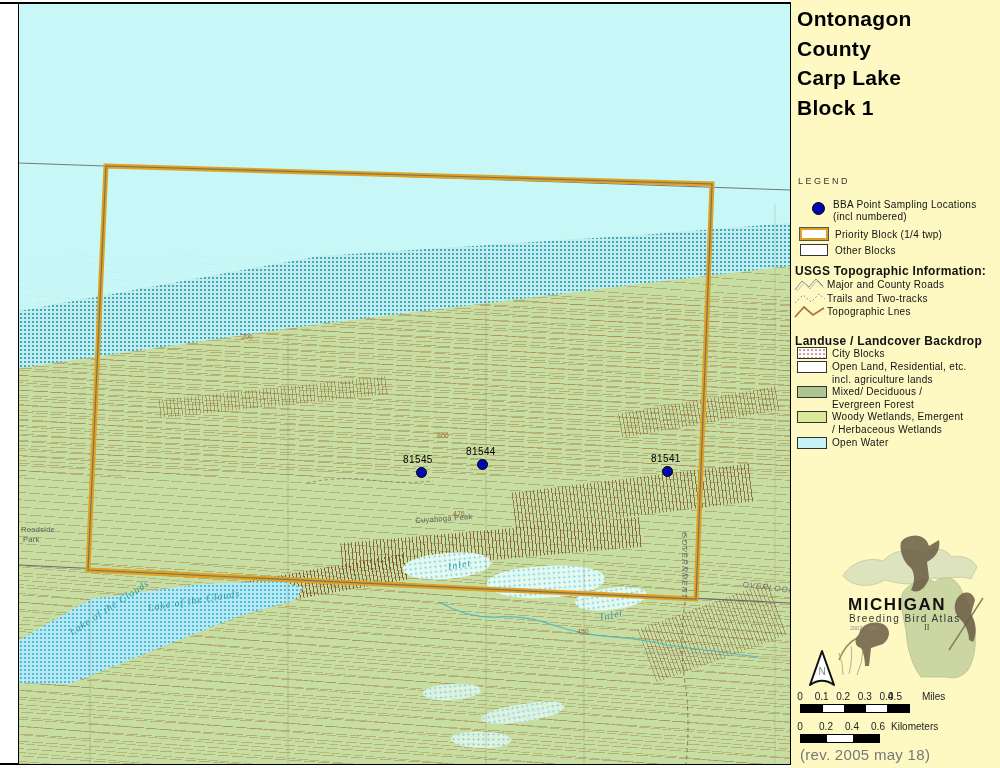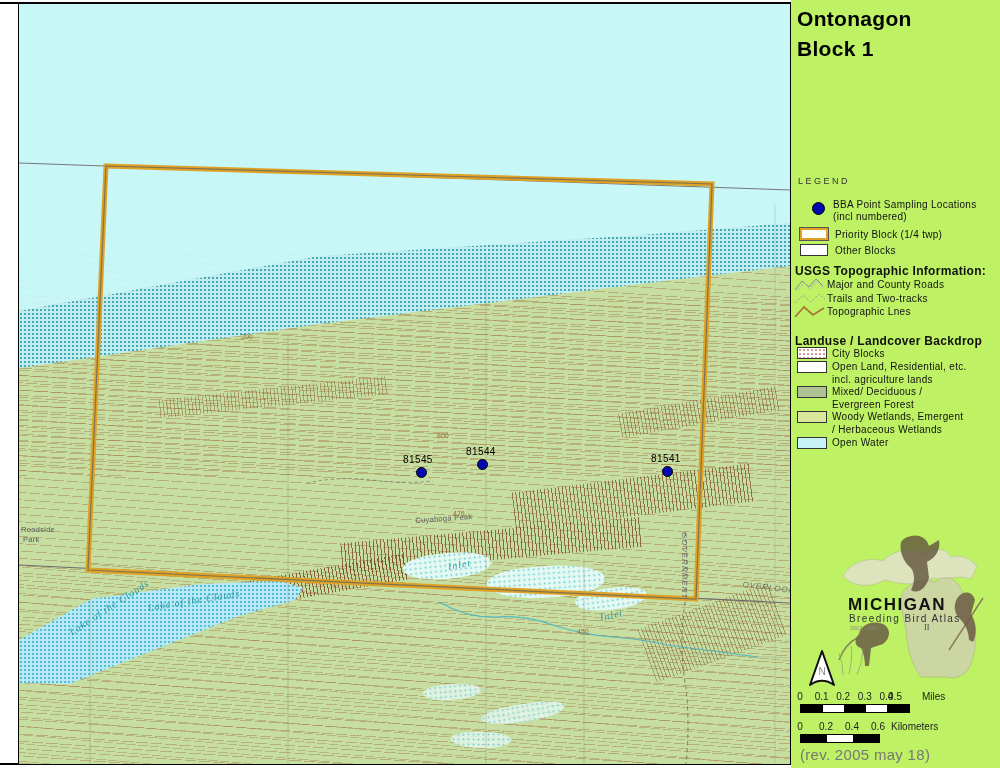--- a/index.html
+++ b/index.html
@@ -52,21 +52,21 @@
              background:#0009B0;border:1px solid #000;}
   .point-label{position:absolute;font-size:10px;color:#000;letter-spacing:.4px;}
   .map-label{position:absolute;white-space:nowrap;transform-origin:left top;}
   .map-label.water{font-family:"Liberation Serif",serif;font-style:italic;color:#2B9AA8;
                    font-size:10px;letter-spacing:1px;}
   .map-label.gray-caps{color:#6b6b6b;font-size:8px;letter-spacing:1px;font-style:italic;}
   .map-label.gray-name{color:#5a5a5a;font-size:7.5px;letter-spacing:.3px;}
   .map-label.elev{color:#9c6a30;font-size:7px;}
 
   
-  .panel{position:absolute;left:791px;top:0;width:209px;height:768px;background:#bef264;}
+  .panel{position:absolute;left:791px;top:0;width:209px;height:768px;background:#fef9c3;}
   .map-title{position:absolute;left:6px;top:4px;font-size:21px;font-weight:bold;color:#000;
              line-height:29.5px;letter-spacing:.3px;}
   .legend-heading{position:absolute;left:7px;top:176px;font-size:9px;letter-spacing:2.5px;color:#333;}
   .ltext{position:absolute;font-size:10px;color:#111;letter-spacing:.3px;white-space:nowrap;}
   .lhead{position:absolute;font-size:12px;color:#111;font-weight:700;letter-spacing:.3px;white-space:nowrap;}
   .sw{position:absolute;box-sizing:border-box;border:1px solid #333;width:28px;height:12px;}
   .sw-priority{border:2px solid #DFA223;outline:1px solid #555;background:#fff;}
   .sw-other{background:#fff;}
   .sw-city{width:30px;background-color:#fff;
            background-image:radial-gradient(#DB9898 0.9px,transparent 1.3px);background-size:4px 4px;}
@@ -148,20 +148,22 @@
         <div class="map-label elev" style="left: 418px; top: 428px; transform: rotate(0deg);">800</div>
         <div class="map-label elev" style="left: 222px; top: 329px; transform: rotate(0deg);">200</div>
         <div class="map-label elev" style="left: 434px; top: 506px; transform: rotate(0deg);">476</div>
         <div class="map-label elev" style="left: 558px; top: 624px; transform: rotate(0deg);">450</div>
       </div>
   </div>
 
   <div class="panel">
     <div class="map-title">
       <div>Ontonagon</div>
+      <div>County</div>
+      <div>Carp Lake</div>
       <div>Block 1</div>
     </div>
     <div class="legend-heading">LEGEND</div>
 
     <div class="legend-dot" style="left:21px;top:202px"></div>
     <div class="ltext" style="left:42px;top:199px">BBA Point Sampling Locations</div>
     <div class="ltext" style="left:42px;top:211px">(incl numbered)</div>
 
     <div class="sw sw-priority" style="left:9px;top:228px"></div>
     <div class="ltext" style="left:44px;top:229px">Priority Block (1/4 twp)</div>

